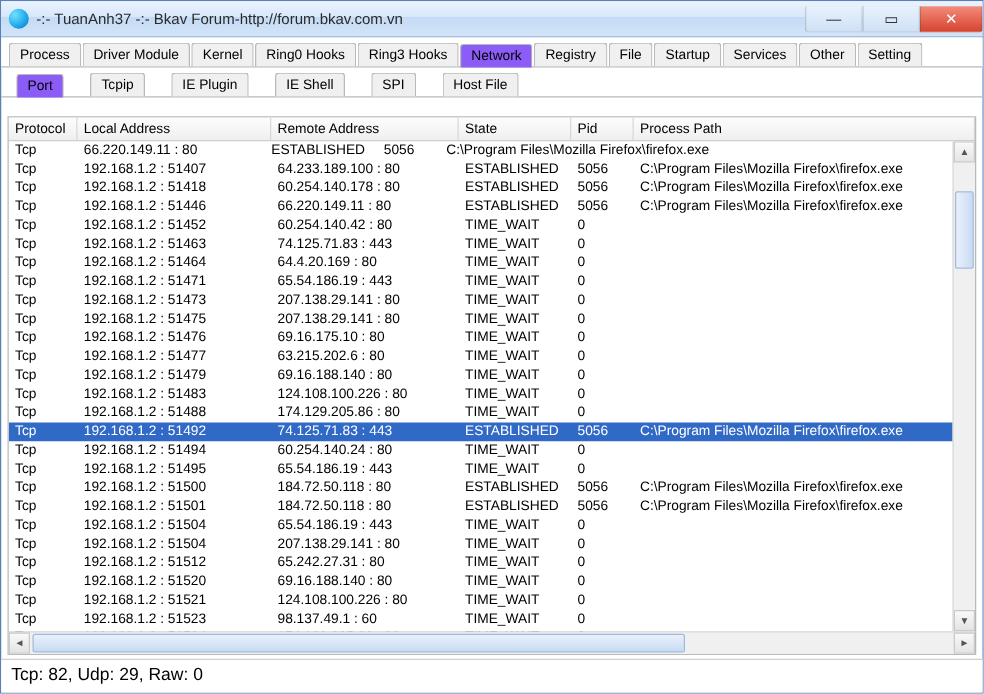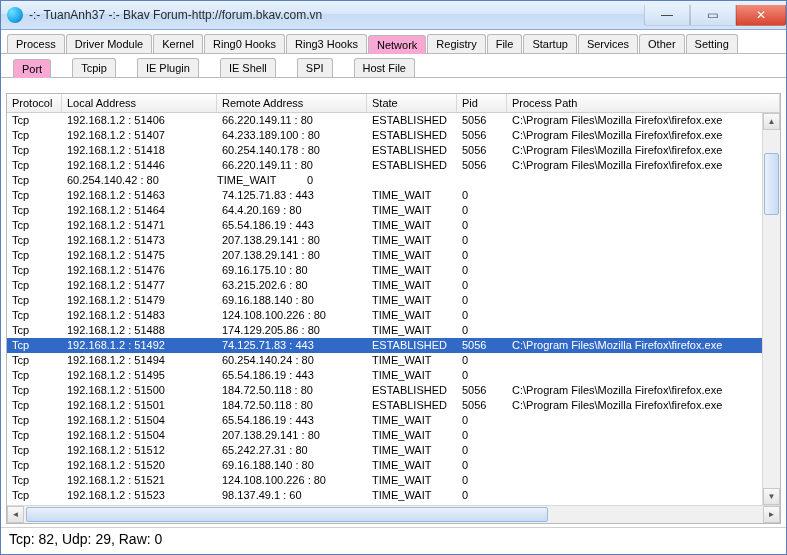--- a/index.html
+++ b/index.html
@@ -7,21 +7,21 @@
   .titlebar{height:28px;background:linear-gradient(to bottom,#eaf3ff 0%,#d7e7fb 45%,#c5dbf5 46%,#d2e4f8 100%);display:flex;align-items:center;padding:0 0 0 6px;border-bottom:1px solid #8aa9d6;}
   .titlebar .icon{width:16px;height:16px;border-radius:50%;background:radial-gradient(circle at 30% 30%,#6fe1ff,#1fa7e8 60%,#0b6aa8);margin-right:6px;}
   .titlebar .title{flex:1;color:#2a2a2a;font-size:12px;white-space:nowrap;overflow:hidden;}
   .titlebar .winbtns{display:flex;}
   .winbtn{width:44px;height:20px;border:1px solid rgba(0,0,0,0.15);border-top:none;margin-left:0;display:flex;align-items:center;justify-content:center;font-size:12px;font-family:Arial,sans-serif;color:#333;}
   .winbtn.min{background:linear-gradient(#e9f2fd,#cfe1f6);border-bottom-left-radius:3px;}
   .winbtn.max{background:linear-gradient(#e9f2fd,#cfe1f6);}
   .winbtn.close{background:linear-gradient(#f48b7a,#d64531);color:#fff;border-bottom-right-radius:3px;width:48px;}
   .tabstrip{display:flex;align-items:flex-end;padding:4px 6px 0 6px;background:#fff;border-bottom:1px solid #b9b9b9;gap:0;}
   .tab{padding:3px 8px;border:1px solid #b9b9b9;border-bottom:none;border-top-left-radius:3px;border-top-right-radius:3px;background:#f0f0f0;margin-right:1px;cursor:pointer;font-size:11px;}
-  .tab.active{background:#f9a8d4;position:relative;top:1px;}
+  .tab.active{background:#8b5cf6;position:relative;top:1px;}
   .subtabs{display:flex;padding:4px 6px 0 12px;border-bottom:1px solid #b9b9b9;gap:20px;}
   .subtabs .tab{font-size:11px;}
   .table-wrap{flex:1;overflow:hidden;border:1px solid #b9b9b9;margin:15px 5px 3px 5px;position:relative;display:flex;flex-direction:column;}
   .thead{display:flex;background:linear-gradient(#fdfdfd,#efefef);border-bottom:1px solid #cfcfcf;}
   .th{border-right:1px solid #d8d8d8;padding:3px 5px;font-size:11px;box-sizing:border-box;white-space:nowrap;overflow:hidden;cursor:pointer;}
   .tbody{flex:1;overflow:hidden;position:relative;}
   .row{display:flex;height:15px;line-height:15px;font-size:11px;}
   .row.sel{background:#3169c6;color:#fff;}
   .td{padding:0 5px;box-sizing:border-box;white-space:nowrap;overflow:hidden;}
   .c0{width:55px;}
@@ -83,21 +83,20 @@
         <div class="th c1">Local Address</div>
         <div class="th c2">Remote Address</div>
         <div class="th c3">State</div>
         <div class="th c4">Pid</div>
         <div class="th c5">Process Path</div>
       </div>
     <div class="tbody">
       <div class="tbody-inner" id="tbody">
           <div class="row">
             <div class="td c0">Tcp</div>
-            <div class="td c1">192.168.1.2 : 51406</div>
             <div class="td c2">66.220.149.11 : 80</div>
             <div class="td c3">ESTABLISHED</div>
             <div class="td c4">5056</div>
             <div class="td c5">C:\Program Files\Mozilla Firefox\firefox.exe</div>
           </div>
           <div class="row">
             <div class="td c0">Tcp</div>
             <div class="td c1">192.168.1.2 : 51407</div>
             <div class="td c2">64.233.189.100 : 80</div>
             <div class="td c3">ESTABLISHED</div>
@@ -115,20 +114,21 @@
           <div class="row">
             <div class="td c0">Tcp</div>
             <div class="td c1">192.168.1.2 : 51446</div>
             <div class="td c2">66.220.149.11 : 80</div>
             <div class="td c3">ESTABLISHED</div>
             <div class="td c4">5056</div>
             <div class="td c5">C:\Program Files\Mozilla Firefox\firefox.exe</div>
           </div>
           <div class="row">
             <div class="td c0">Tcp</div>
+            <div class="td c1">192.168.1.2 : 51452</div>
             <div class="td c2">60.254.140.42 : 80</div>
             <div class="td c3">TIME_WAIT</div>
             <div class="td c4">0</div>
             <div class="td c5"></div>
           </div>
           <div class="row">
             <div class="td c0">Tcp</div>
             <div class="td c1">192.168.1.2 : 51463</div>
             <div class="td c2">74.125.71.83 : 443</div>
             <div class="td c3">TIME_WAIT</div>

